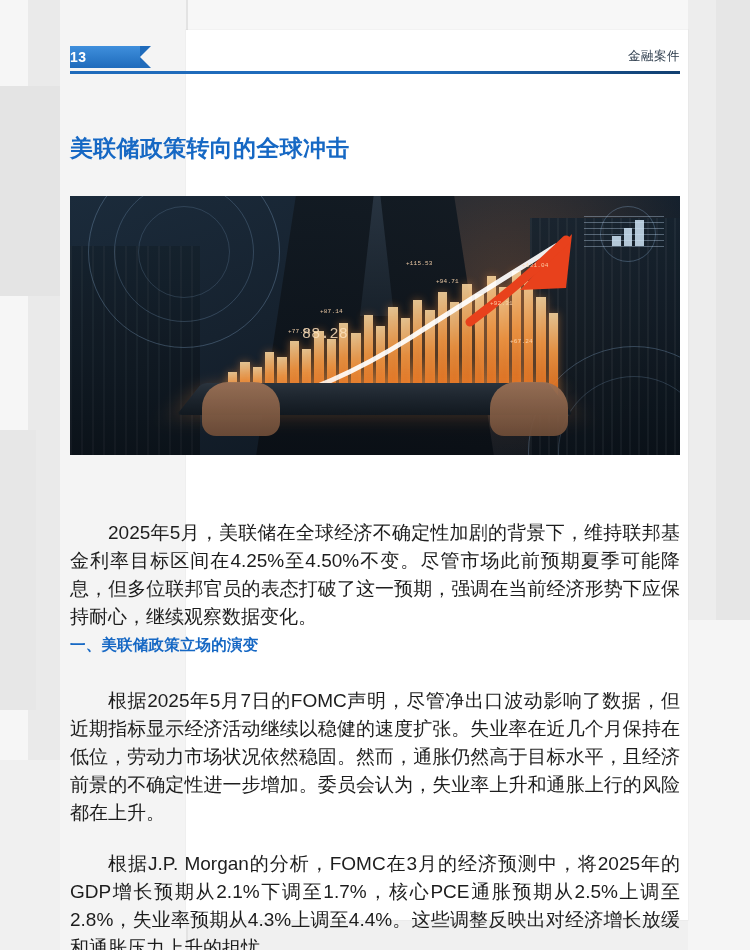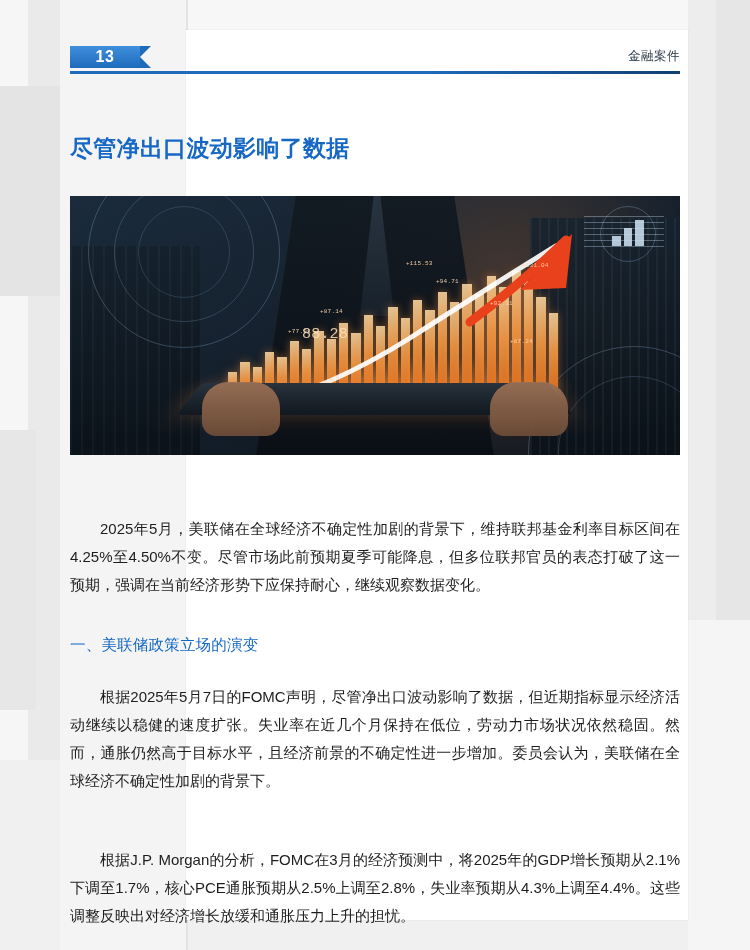--- a/index.html
+++ b/index.html
@@ -58,23 +58,23 @@
   }
   .page-tab {
     position: absolute;
     left: 0;
     top: 0;
     width: 70px;
     height: 22px;
     background: #2f7fd0;
     background: linear-gradient(180deg,#3f8fdc 0%, #1f6bbb 100%);
     color: #ffffff;
-    font-size: 16px;
+    font-size: 14px;
     font-weight: bold;
-    text-align: center;
+    text-align: left;
     line-height: 22px;
     letter-spacing: 0.5px;
   }
   .page-tab::after {
     content: "";
     position: absolute;
     right: -11px;
     top: 0;
     width: 0;
     height: 0;
@@ -248,36 +248,36 @@
     right: 16px; top: 20px;
     width: 80px; height: 34px;
     background: repeating-linear-gradient(180deg, rgba(200,225,250,0.35) 0 1px, rgba(0,0,0,0) 1px 6px);
   }
 
   
   .para {
     position: absolute;
     left: 70px;
     width: 610px;
-    font-size: 15px;
+    font-size: 19px;
     line-height: 28px;
     color: #1d1d1d;
     text-align: justify;
     text-indent: 2em;
   }
   #p1 { top: 500px; }
   #p2 { top: 668px; }
   #p3 { top: 831px; }
 
   .sec-head {
     position: absolute;
     left: 70px;
     width: 610px;
     font-size: 15.5px;
-    font-weight: normal;
+    font-weight: bold;
     color: #1668c4;
     letter-spacing: 0.2px;
   }
   #h1 { top: 622px; }
 </style>
 </head>
 <body>
 
 <div class="page-bg">
   <div class="bg-band bg-b1"></div>
@@ -294,21 +294,21 @@
 </div>
 
 <div class="sheet"></div>
 
 <div class="header">
   <div class="page-tab">13</div>
   <div class="header-cat">金融案件</div>
   <div class="header-rule"></div>
 </div>
 
-<h1 class="doc-title">尽管净出口波动影响了数据</h1>
+<h1 class="doc-title">美联储政策转向的全球冲击</h1>
 
 <div class="hero">
   <div class="hero-sky"></div>
   <div class="hero-city2"></div>
   <div class="hero-city"></div>
   <div class="hero-suit"></div>
   <div class="hero-suit-shirt"></div>
 
   <div class="hud-ring r1"></div>
   <div class="hud-ring r2"></div>
@@ -375,14 +375,14 @@
 
   <div class="tablet"></div>
   <div class="hand-l"></div>
   <div class="hand-r"></div>
 </div>
 
 <p class="para" id="p1">2025年5月，美联储在全球经济不确定性加剧的背景下，维持联邦基金利率目标区间在4.25%至4.50%不变。尽管市场此前预期夏季可能降息，但多位联邦官员的表态打破了这一预期，强调在当前经济形势下应保持耐心，继续观察数据变化。</p>
 
 <h2 class="sec-head" id="h1">一、美联储政策立场的演变</h2>
 
-<p class="para" id="p2">根据2025年5月7日的FOMC声明，尽管净出口波动影响了数据，但近期指标显示经济活动继续以稳健的速度扩张。失业率在近几个月保持在低位，劳动力市场状况依然稳固。然而，通胀仍然高于目标水平，且经济前景的不确定性进一步增加。委员会认为，美联储在全球经济不确定性加剧的背景下。</p>
+<p class="para" id="p2">根据2025年5月7日的FOMC声明，尽管净出口波动影响了数据，但近期指标显示经济活动继续以稳健的速度扩张。失业率在近几个月保持在低位，劳动力市场状况依然稳固。然而，通胀仍然高于目标水平，且经济前景的不确定性进一步增加。委员会认为，失业率上升和通胀上行的风险都在上升。</p>
 <p class="para" id="p3">根据J.P. Morgan的分析，FOMC在3月的经济预测中，将2025年的GDP增长预期从2.1%下调至1.7%，核心PCE通胀预期从2.5%上调至2.8%，失业率预期从4.3%上调至4.4%。这些调整反映出对经济增长放缓和通胀压力上升的担忧。</p>
 
 </body></html>

